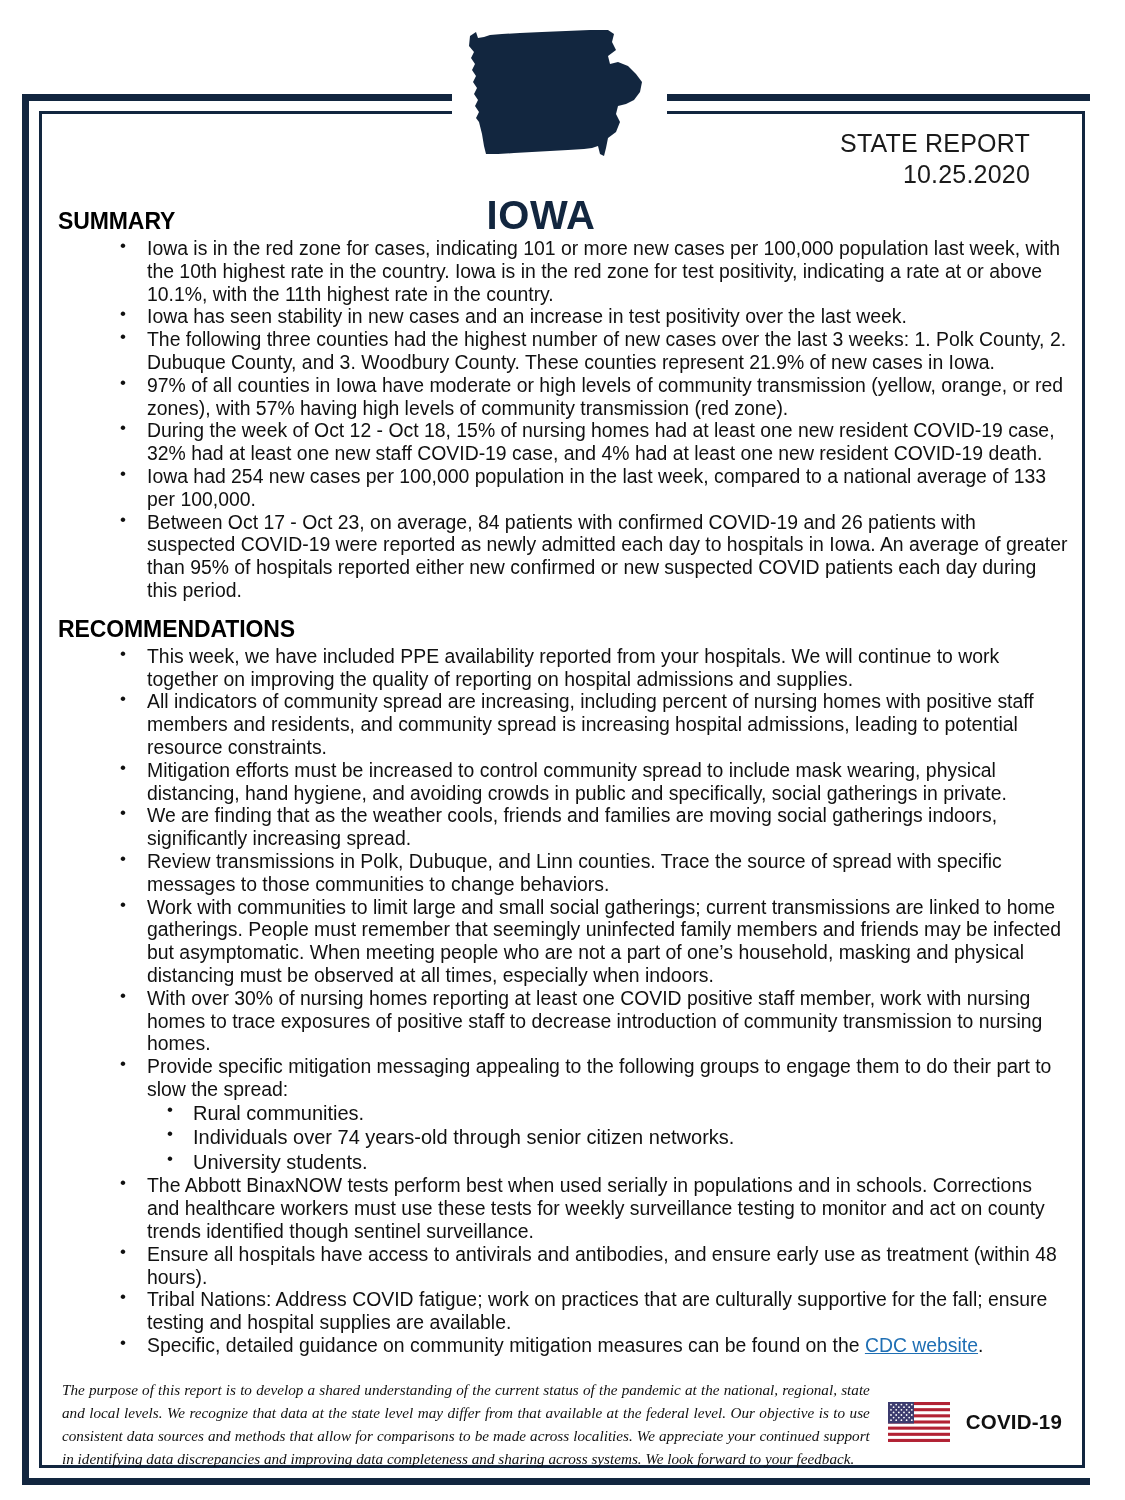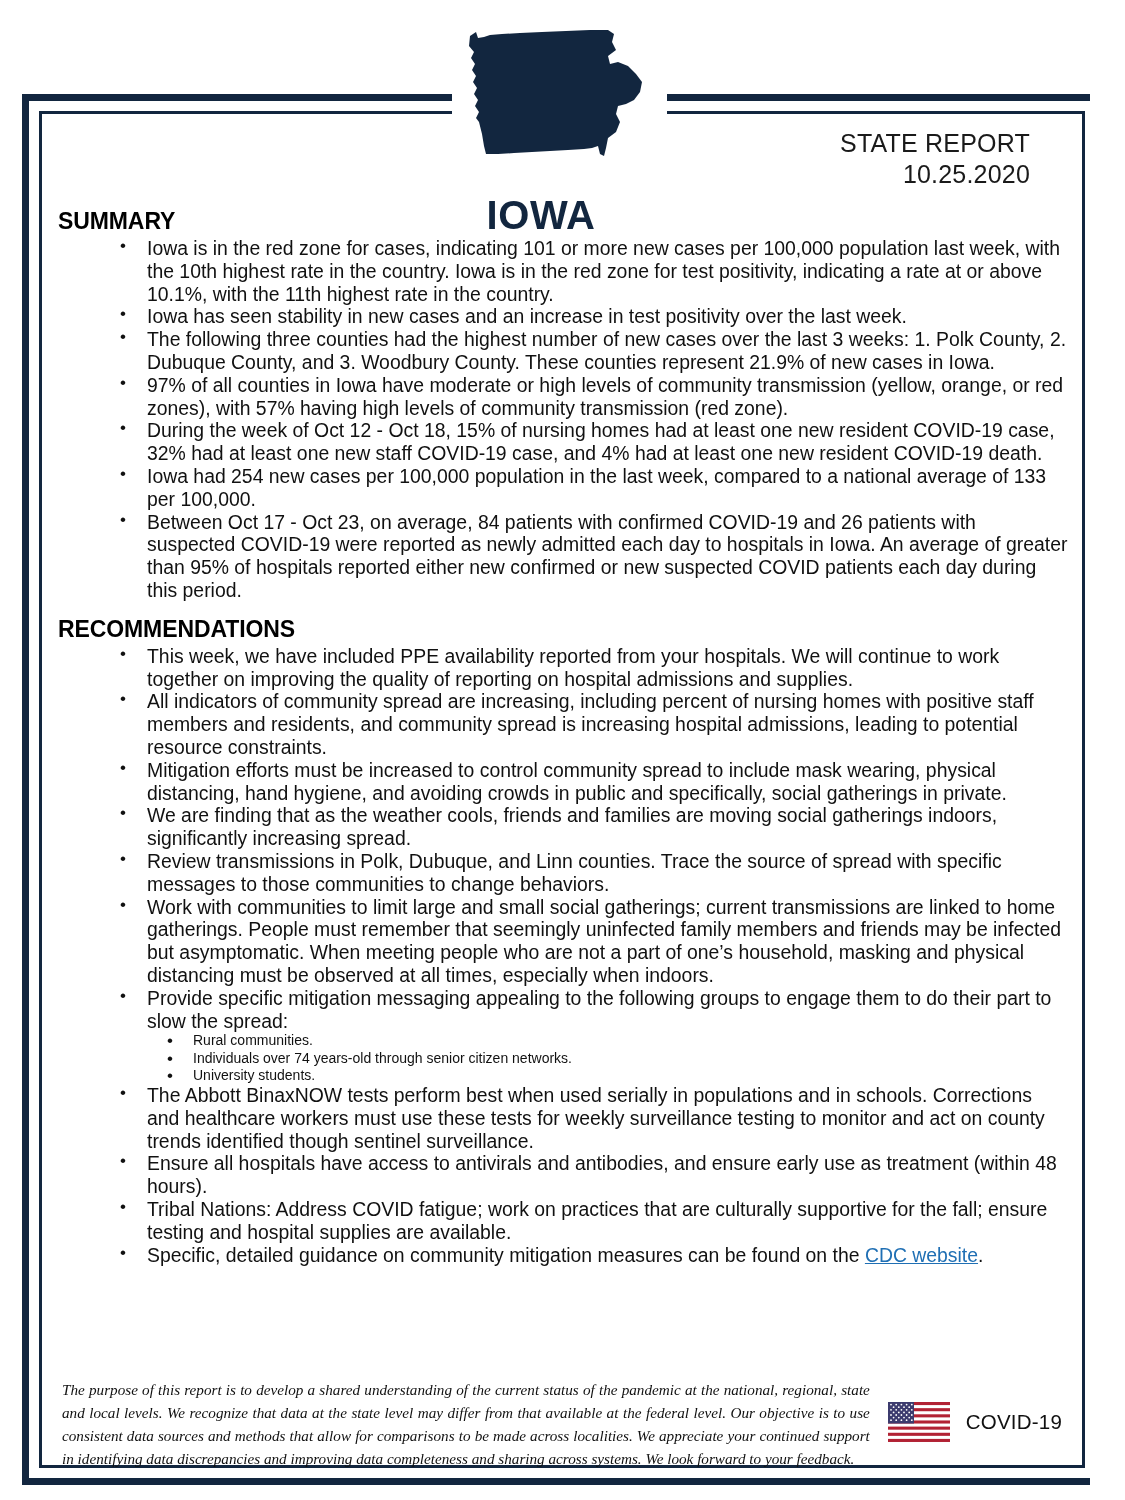--- a/index.html
+++ b/index.html
@@ -135,21 +135,21 @@
   .rec-list > li { margin-bottom: 2px; }
 
   ul.subbullets {
     list-style: none;
     margin: 0 0 0 0;
     padding: 0;
   }
   ul.subbullets > li {
     position: relative;
     padding-left: 46px;
-    font-size: 14px;
+    font-size: 20px;
     line-height: 1.23;
     color: #111111;
   }
   ul.subbullets > li::before {
     content: "\2022";
     position: absolute;
     left: 20px;
     top: -1px;
     font-size: 17px;
     color: #111111;
@@ -187,21 +187,21 @@
     margin-top: -4px;
   }
   .flag-icon {
     width: 62px;
     height: 40px;
     flex: 0 0 auto;
   }
   .flag-icon svg { display: block; width: 100%; height: 100%; }
   .covid-label {
     font-size: 20.5px;
-    font-weight: normal;
+    font-weight: bold;
     color: #111111;
     letter-spacing: 0.2px;
     white-space: nowrap;
   }
 </style>
 </head>
 <body>
 
 <div id="page">
 
@@ -237,20 +237,21 @@
     </ul>
 
     <div class="section-heading rec">RECOMMENDATIONS</div>
     <ul class="bullets rec-list">
       <li>This week, we have included PPE availability reported from your hospitals. We will continue to work together on improving the quality of reporting on hospital admissions and supplies.</li>
       <li>All indicators of community spread are increasing, including percent of nursing homes with positive staff members and residents, and community spread is increasing hospital admissions, leading to potential resource constraints.</li>
       <li>Mitigation efforts must be increased to control community spread to include mask wearing, physical distancing, hand hygiene, and avoiding crowds in public and specifically, social gatherings in private.</li>
       <li>We are finding that as the weather cools, friends and families are moving social gatherings indoors, significantly increasing spread.</li>
       <li>Review transmissions in Polk, Dubuque, and Linn counties. Trace the source of spread with specific messages to those communities to change behaviors.</li>
       <li>Work with communities to limit large and small social gatherings; current transmissions are linked to home gatherings. People must remember that seemingly uninfected family members and friends may be infected but asymptomatic. When meeting people who are not a part of one’s household, masking and physical distancing must be observed at all times, especially when indoors.</li>
+      <li>With over 30% of nursing homes reporting at least one COVID positive staff member, work with nursing homes to trace exposures of positive staff to decrease introduction of community transmission to nursing homes.</li>
       <li>
         <span>Provide specific mitigation messaging appealing to the following groups to engage them to do their part to slow the spread:</span>
         <ul class="subbullets">
           <li>Rural communities.</li>
           <li>Individuals over 74 years-old through senior citizen networks.</li>
           <li>University students.</li>
         </ul>
       </li>
       <li>The Abbott BinaxNOW tests perform best when used serially in populations and in schools. Corrections and healthcare workers must use these tests for weekly surveillance testing to monitor and act on county trends identified though sentinel surveillance.</li>
       <li>Ensure all hospitals have access to antivirals and antibodies, and ensure early use as treatment (within 48 hours).</li>

